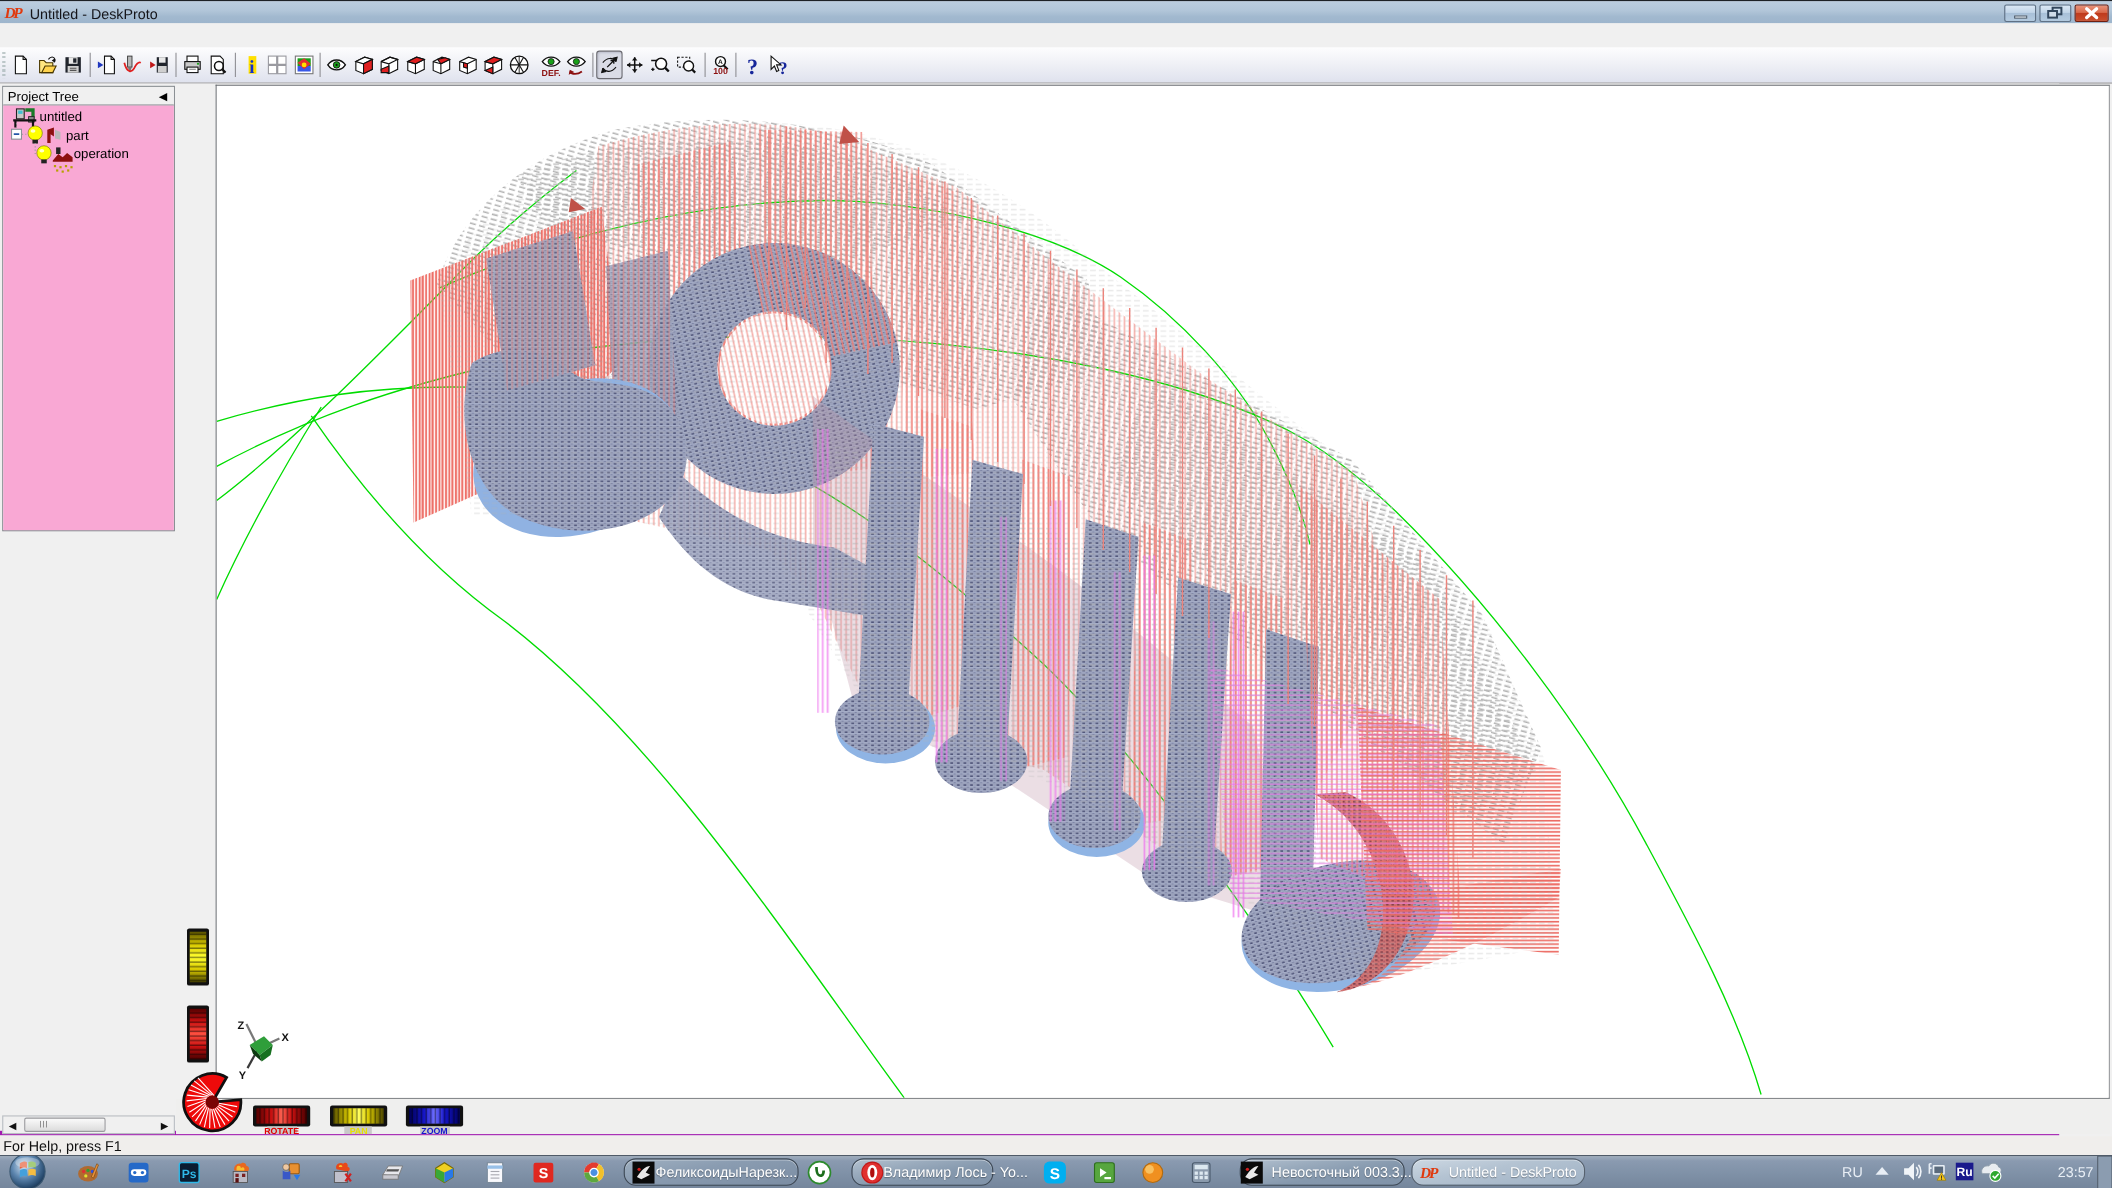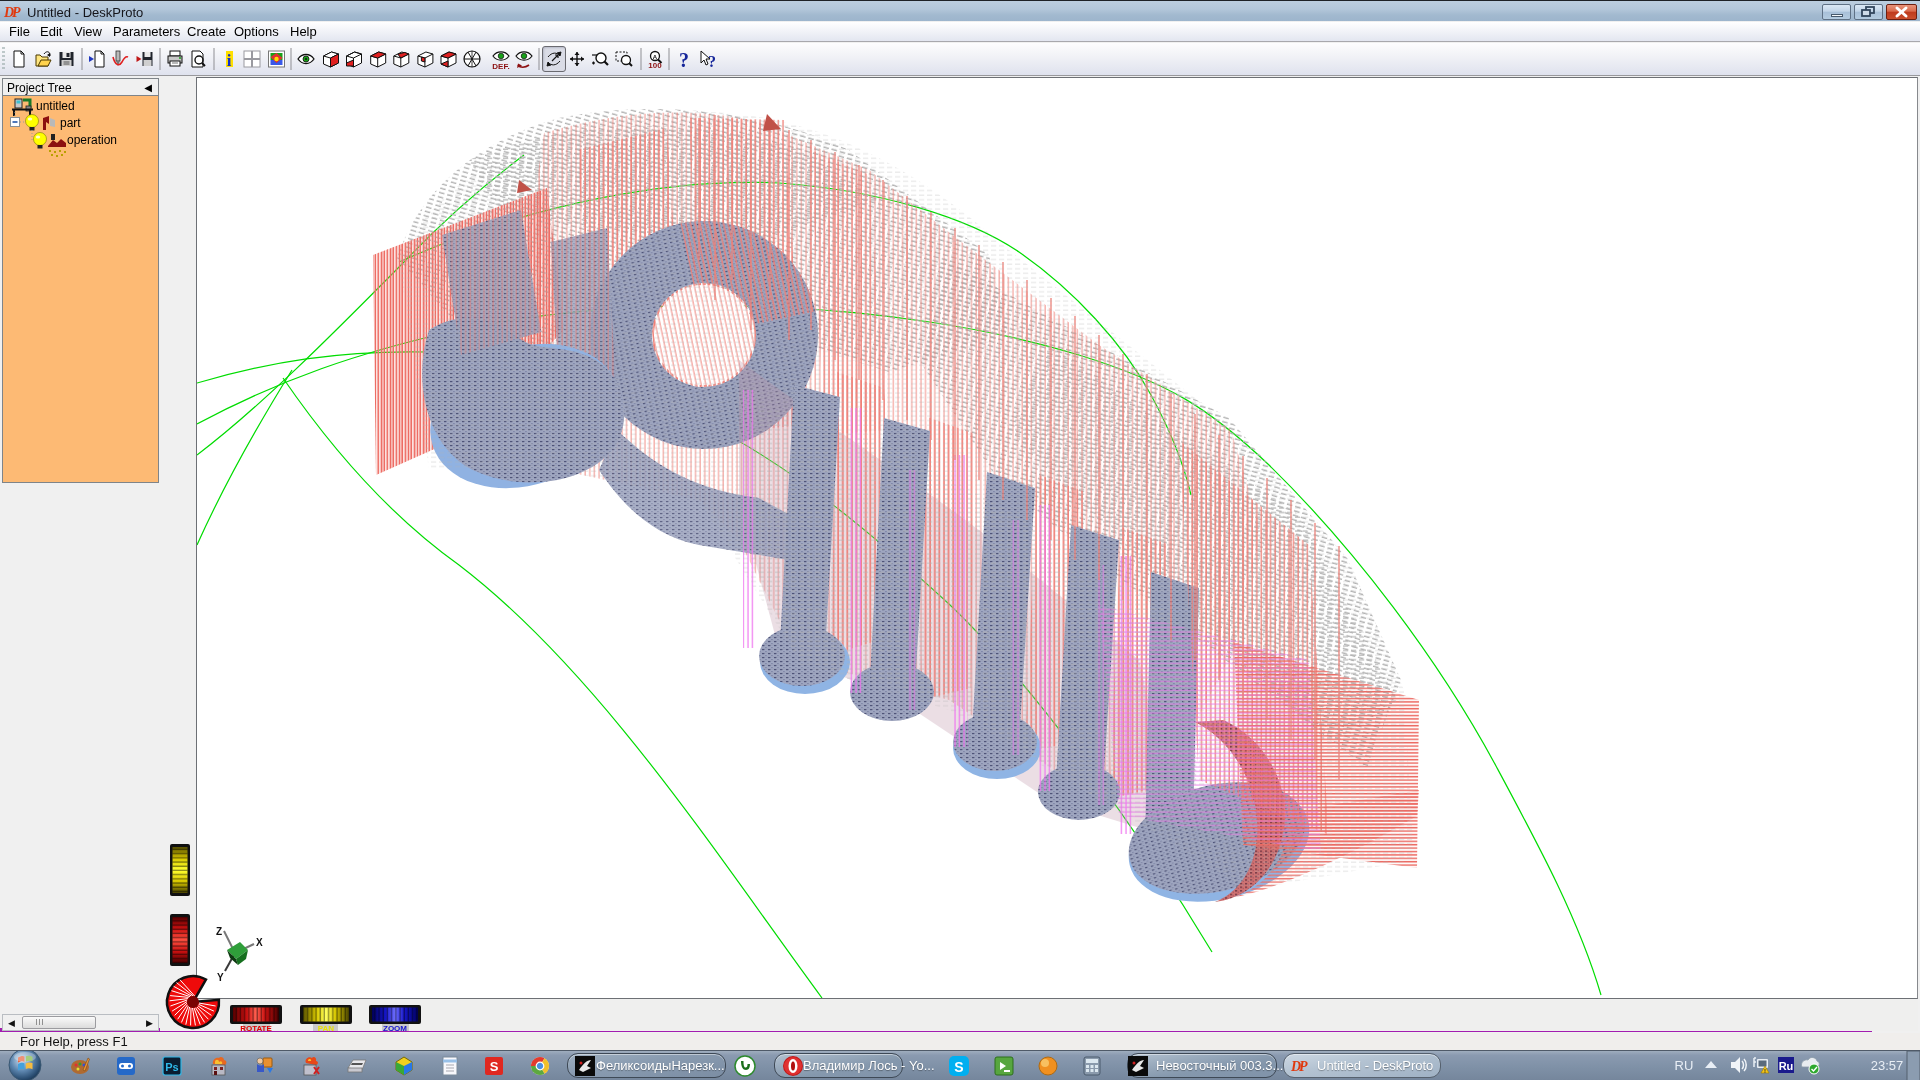--- a/index.html
+++ b/index.html
@@ -54,21 +54,21 @@
   #dockscroll .ar { position:absolute; top:3px; font-size:9px; color:#111; }
 
   
   #vpframe { position:absolute; left:196px; top:1px; width:1722px; height:922px; border:1px solid #6d7075; border-right:1px solid #87898d; background:#fff; }
   #vpsvg { position:absolute; left:0; top:0; }
 
   
   #bstrip { position:absolute; left:160px; top:923px; width:1758px; height:32px; background:#efefee; }
 
   
-  #statusbar { position:absolute; left:0; top:1033px; width:1920px; height:17px; background:#f0eeec; font-size:13px; color:#111; padding:1px 0 0 20px; }
+  #statusbar { position:absolute; left:0; top:1033px; width:1920px; height:17px; background:#f0eeec; font-size:13px; color:#111; padding:1px 0 0 3px; }
 
   
   #taskbar { position:absolute; left:0; top:1050px; width:1920px; height:30px;
     background:linear-gradient(#9fadbe 0%, #8a9ab0 15%, #7f91a7 55%, #75869c 100%);
     border-top:1px solid #4f5a68; }
   .tbtn { position:absolute; top:2px; height:25px; border:1px solid #3e4956; border-radius:11px;
     background:linear-gradient(170deg, #b4c2d1 0%, #9aabbd 30%, #8598ad 60%, #8093a9 100%);
     box-shadow:inset 0 1px 0 rgba(255,255,255,.45); color:#fff; font-size:13px; }
   .tbtn .lbl { position:absolute; left:28px; top:4px; white-space:nowrap; overflow:hidden; text-shadow:0 1px 1px rgba(0,0,0,.35);}
 </style>
@@ -91,29 +91,20 @@
     <div class="winbtn" id="btncls">
       <svg width="29" height="14">
           <g stroke="#fff" stroke-width="3" stroke-linecap="round">
             <line x1="10" y1="3" x2="19" y2="11"></line>
             <line x1="19" y1="3" x2="10" y2="11"></line>
           </g>
         </svg>
     </div>
   </div>
 
-  <div id="menubar">
-    <span style="left:9px">File</span>
-    <span style="left:40px">Edit</span>
-    <span style="left:74px">View</span>
-    <span style="left:113px">Parameters</span>
-    <span style="left:187px">Create</span>
-    <span style="left:234px">Options</span>
-    <span style="left:290px">Help</span>
-  </div>
 
   <div id="toolbar">
     <div id="tbgrip"></div>
     <div id="pressedbox"></div>
     <svg id="tbicons" width="1920" height="33" style="position:absolute;left:0;top:0">
       <g stroke="#8f8f94" stroke-width="1">
         <line x1="82" y1="5" x2="82" y2="27"></line>
           <line x1="160" y1="5" x2="160" y2="27"></line>
         <line x1="214" y1="5" x2="214" y2="27"></line>
           <line x1="291" y1="5" x2="291" y2="27"></line>
@@ -297,21 +288,21 @@
       <g transform="translate(708,16)">
         <text x="4" y="8" font-size="16" font-weight="bold" fill="#16269a" text-anchor="middle" font-family="Liberation Serif, serif">?</text>
         <path d="M -7,-8 L -7,4 L -4,1 L -2,6 L 0,5 L -2,0 L 2,0 Z" fill="#fff" stroke="#111"></path>
       </g>
     </svg>
   </div>
 
   <div id="client">
     <div class="panel" id="ptree">
       <div class="phead">Project Tree<span class="coll">◀</span></div>
-      <div id="treebody" style="position:relative; height:386px; background:#fdba74;">
+      <div id="treebody" style="position:relative; height:386px; background:#f9a8d4;">
         <svg width="155" height="386">
 
           <g>
             <rect x="12" y="3" width="7" height="9" fill="#c8c8c8" stroke="#222" stroke-width="1"></rect>
             <rect x="13.5" y="4.5" width="4" height="3" fill="#40c0d0"></rect>
             <path d="M 20,4 L 27,4 L 27,12" fill="none" stroke="#1a7a28" stroke-width="3"></path>
             <rect x="23" y="10" width="5" height="5" fill="#888" stroke="#222" stroke-width=".8"></rect>
             <line x1="9" y1="13.5" x2="30" y2="13.5" stroke="#111" stroke-width="2"></line>
             <line x1="11" y1="14" x2="11" y2="20" stroke="#111" stroke-width="2"></line>
             <line x1="27" y1="14" x2="27" y2="20" stroke="#111" stroke-width="2"></line>

